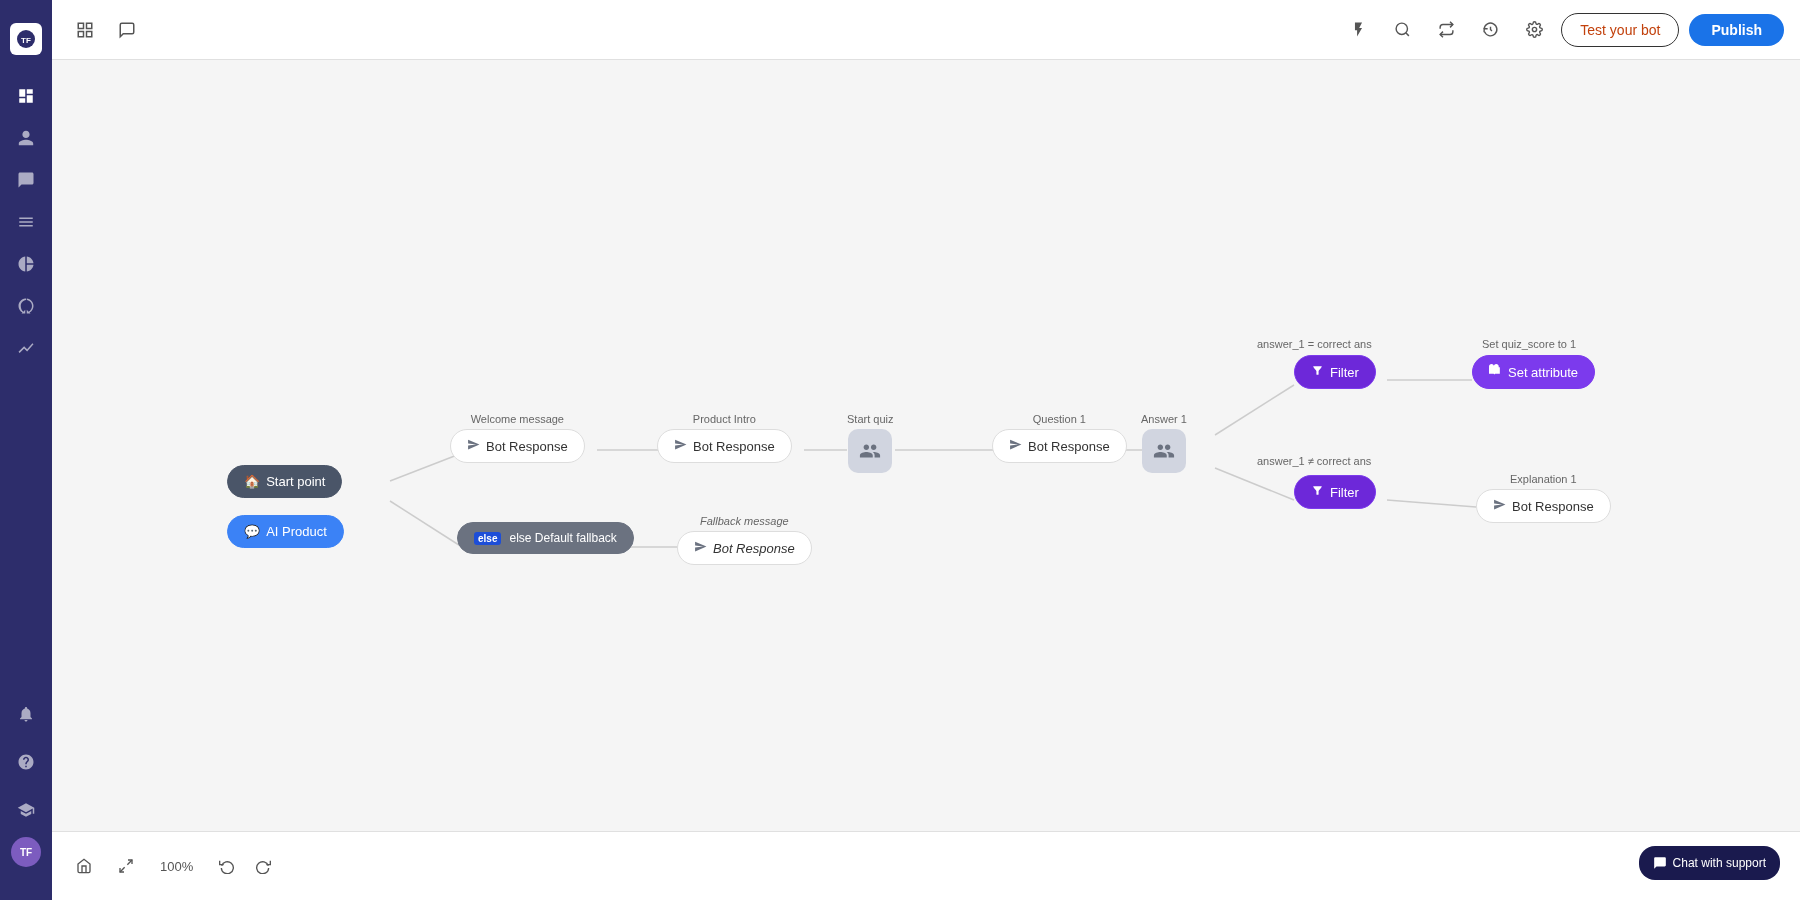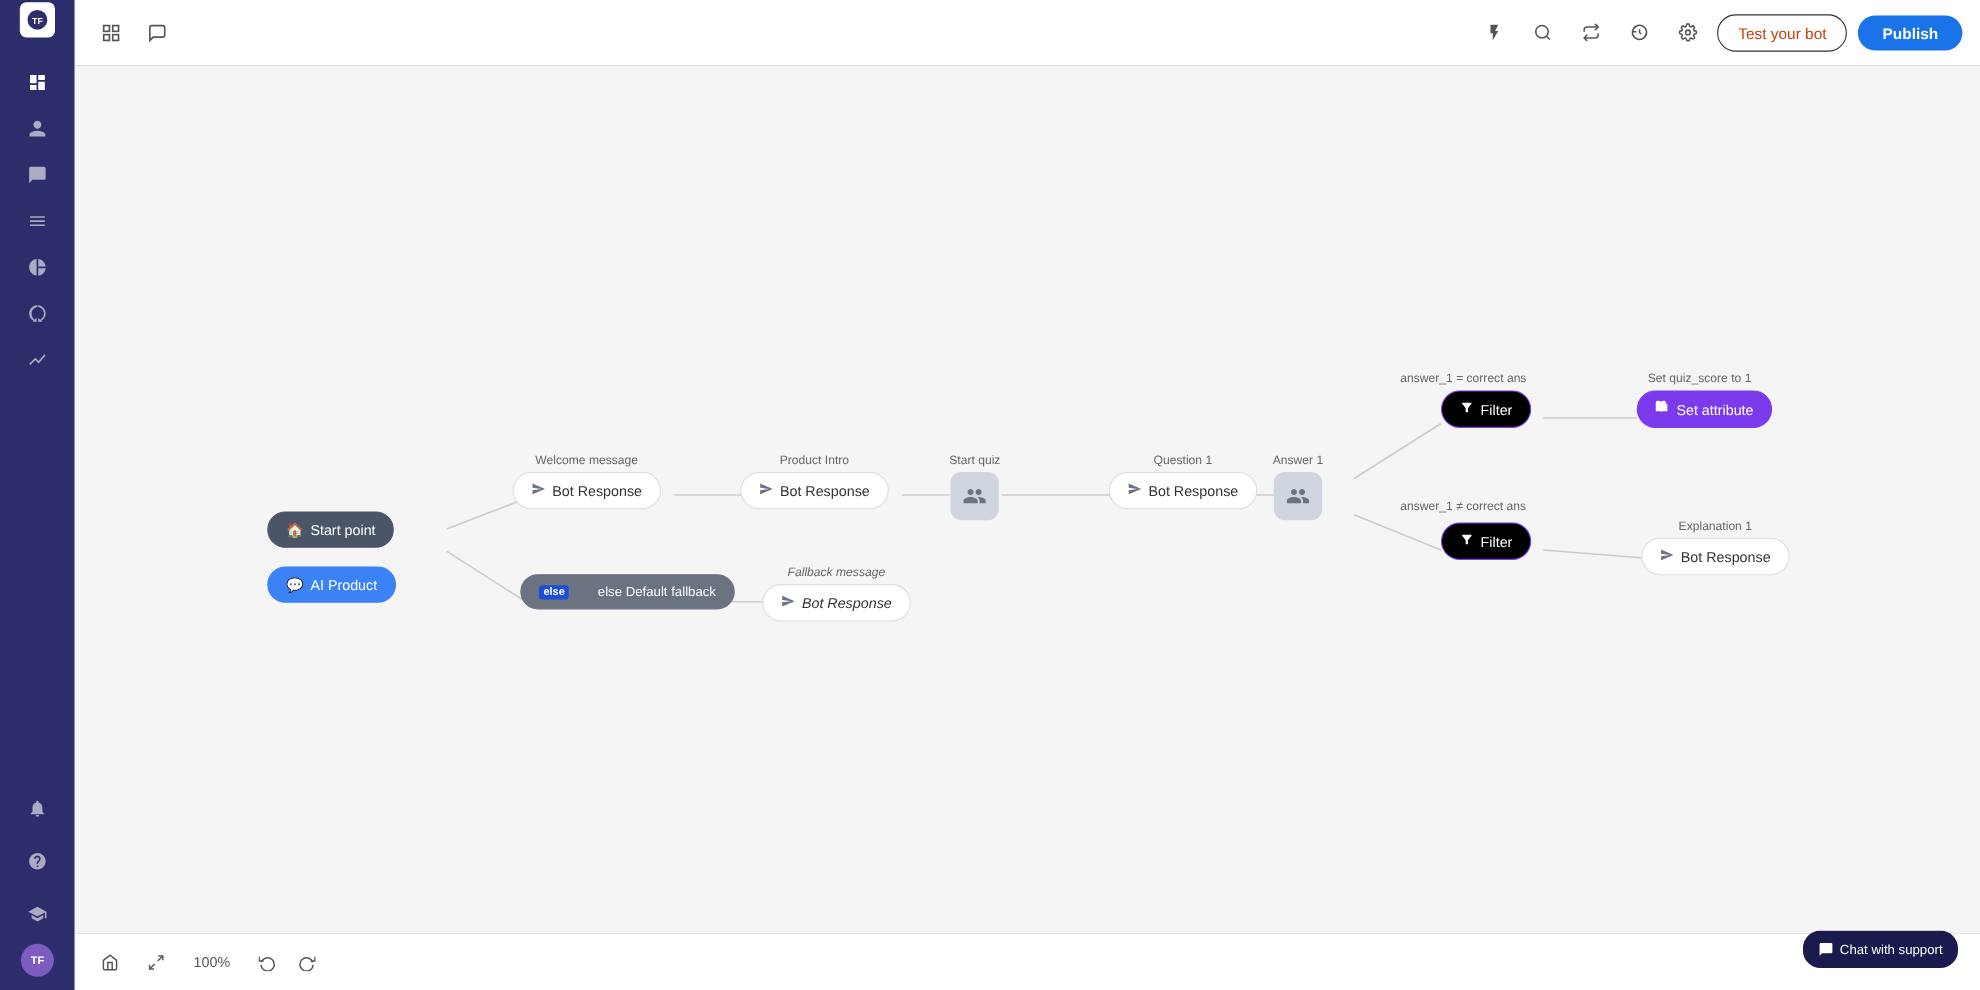--- a/index.html
+++ b/index.html
@@ -1,26 +1,26 @@
 <!DOCTYPE html>
 <html><head>
   <meta charset="utf-8">
   <style>
     * { box-sizing: border-box; margin: 0; padding: 0; }
     body { font-family: -apple-system, BlinkMacSystemFont, 'Segoe UI', sans-serif; background: #f0f0f0; width: 1800px; height: 900px; overflow: hidden; display: flex; }
 
     
     .sidebar {
-      width: 68px;
+      width: 52px;
       background: #2d2d6b;
       height: 900px;
       display: flex;
       flex-direction: column;
       align-items: center;
-      padding: 2px 0;
+      padding: 23px 0;
       flex-shrink: 0;
     }
     .sidebar-logo {
       width: 32px; height: 32px;
       background: white;
       border-radius: 6px;
       display: flex; align-items: center; justify-content: center;
       margin-bottom: 20px;
       font-weight: bold; font-size: 12px; color: #2d2d6b;
     }
@@ -163,21 +163,21 @@
       color: white;
       border-color: #3b82f6;
     }
     .node-fallback .node-box {
       background: #6b7280;
       color: white;
       border-color: #6b7280;
       font-size: 12px;
     }
     .node-filter .node-box {
-      background: #000000;
+      background: #6d28d9;
       color: white;
       border-color: #7c3aed;
     }
     .node-set-attr .node-box {
       background: #7c3aed;
       color: white;
       border-color: #7c3aed;
       align-items: center;
     }
     .node-people {
@@ -192,21 +192,21 @@
     
     .condition-label {
       position: absolute;
       font-size: 11px;
       color: #666;
       white-space: nowrap;
     }
 
     
     .bottom-bar {
-      height: 52px;
+      height: 69px;
       background: white;
       border-top: 1px solid #e0e0e0;
       display: flex;
       align-items: center;
       padding: 0 16px;
       gap: 10px;
       flex-shrink: 0;
     }
     .bottom-icon-btn {
       width: 32px; height: 32px;
@@ -515,21 +515,21 @@
               <path d="M2.01 21L23 12 2.01 3 2 10l15 2-15 2z"></path>
             </svg>
         </span>
         <span>Bot Response</span>
       </div>
     </div>
 
     <div class="node node-fallback" style="left:405px; top:462px;">
       <div class="node-box" style="font-size:12px;">
         <span style="font-size:10px; background:#1d4ed8; color:white; padding:1px 4px; border-radius:3px; font-weight:bold;">else</span>
-        <span style="margin-left:20px;text-align:right;">else Default fallback</span>
+        <span style="margin-left:2px;text-align:right;">else Default fallback</span>
       </div>
     </div>
 
     <div class="node" style="left:625px; top:455px;font-style:italic;">
       <div class="node-label">Fallback message</div>
       <div class="node-box">
         <span style="color:#6b7280;">
           <svg width="13" height="13" viewBox="0 0 24 24" fill="currentColor">
               <path d="M2.01 21L23 12 2.01 3 2 10l15 2-15 2z"></path>
             </svg>

